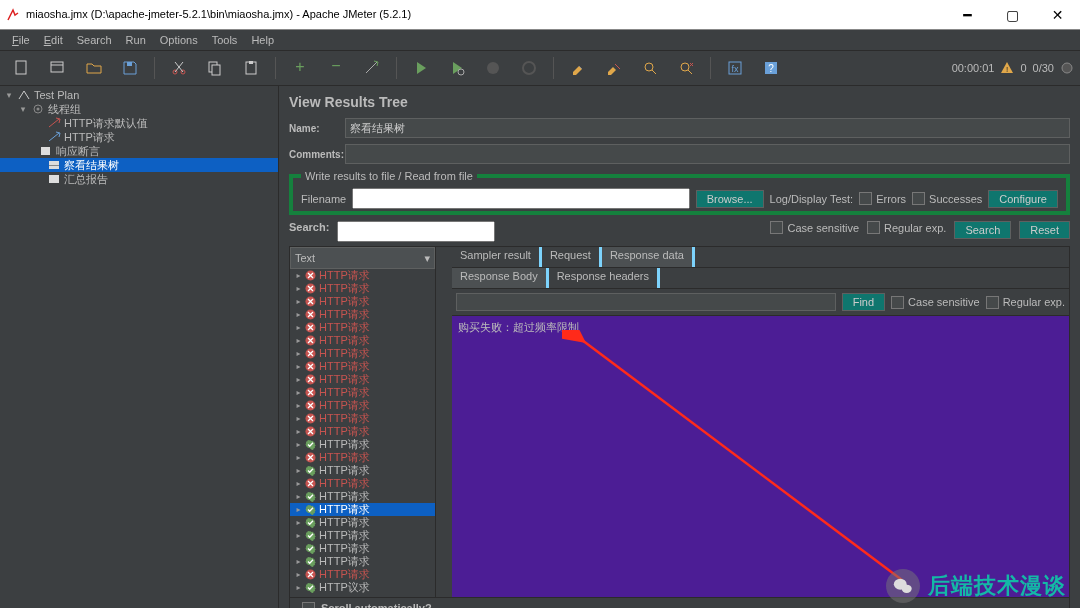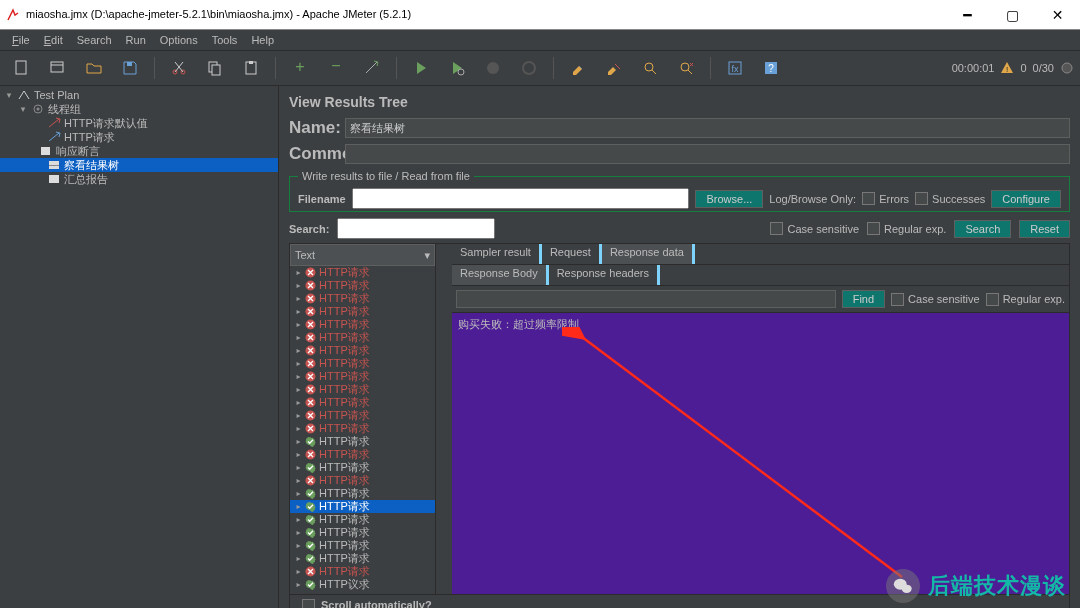--- a/index.html
+++ b/index.html
@@ -19,23 +19,23 @@
 .body{display:flex;height:calc(608px - 29px - 20px - 34px)}
 .tree{width:278px;background:#3c3f41;border-right:1px solid #2b2b2b;padding-top:2px;overflow:hidden;position:relative}
 .tree-row{height:14px;display:flex;align-items:center;padding-left:4px;white-space:nowrap}
 .tree-row .tog{width:10px;display:inline-flex;justify-content:center;color:#999;font-size:9px}
 .tree-row .ico{width:16px;height:14px;display:inline-flex;align-items:center;justify-content:center;margin:0 2px}
 .tree-row.sel{background:#0d60c3;color:#fff}
 .tree-row .lbl{font-size:11px}
 .main{flex:1;background:#3c3f41;padding:8px 10px 0 10px;overflow:hidden;position:relative}
 .main h2{margin:0 0 8px 0;font-size:14px;font-weight:bold;color:#bbb}
 .form-row{display:flex;align-items:center;margin-bottom:6px}
-.form-row label{width:56px;font-weight:bold;font-size:17px}
+.form-row label{width:56px;font-weight:bold;font-size:10px}
 .form-row input.txt{flex:1;background:#45494a;border:1px solid #5e6060;height:18px;color:#ccc;padding:0 4px;font-size:11px}
-fieldset{border:1px solid #15803d;margin:2px 0 6px 0;padding:6px 8px 2px}
+fieldset{border:4px solid #15803d;margin:2px 0 6px 0;padding:6px 8px 2px}
 fieldset legend{font-size:11px;color:#bbb;padding:0 4px}
 .btn{background:#0f766e;border:1px solid #5e6060;color:#ccc;padding:2px 10px;font-size:11px;cursor:pointer}
 .chk{display:flex;align-items:center;gap:4px;font-size:11px}
 .chk .box{width:11px;height:11px;border:1px solid #777;background:#45494a}
 .split{display:flex;gap:16px;height:350px;border:1px solid #2b2b2b;margin-top:2px}
 .left-pane{width:145px;border-right:1px solid #2b2b2b;display:flex;flex-direction:column;background:#3c3f41}
 .combo{height:20px;background:#4c5052;border:1px solid #5e6060;margin:0;display:flex;align-items:center;justify-content:space-between;padding:0 4px;font-size:11px}
 .result-list{flex:1;overflow:hidden;background:#3c3f41}
 .rl-row{height:13px;display:flex;align-items:center;padding-left:4px}
 .rl-row .t{width:9px;font-size:8px;color:#999;text-align:center}
@@ -296,37 +296,37 @@
       <input class="txt" value="察看结果树" style="">
     </div>
     <div class="form-row">
       <label>Comments:</label>
       <input class="txt" style="">
     </div>
 
     <fieldset>
       <legend>Write results to file / Read from file</legend>
       <div style="display:flex;align-items:center;gap:6px">
-        <span style="font-weight:bold">Filename</span>
+        <span style="font-weight:normal">Filename</span>
         <input class="txt" style="flex: 1 1 0%;">
         <button class="btn">Browse...</button>
-        <span>Log/Browse Only:</span>
+        <span>Log/Display Test:</span>
         <span class="chk">
             <span class="box"></span>
             <span>Errors</span>
           </span>
         <span class="chk">
             <span class="box"></span>
             <span>Successes</span>
           </span>
         <button class="btn">Configure</button>
       </div>
     </fieldset>
 
-    <div style="display:flex;align-items:center;gap:8px;margin:4px 0">
+    <div style="display:flex;align-items:flex-start;gap:8px;margin:4px 0">
       <span style="font-weight:bold">Search:</span>
       <input class="txt" style="width: 150px; flex: 0 0 auto;">
       <span style="flex:1"></span>
       <span class="chk">
           <span class="box"></span>
           <span>Case sensitive</span>
         </span>
       <span class="chk">
           <span class="box"></span>
           <span>Regular exp.</span>

